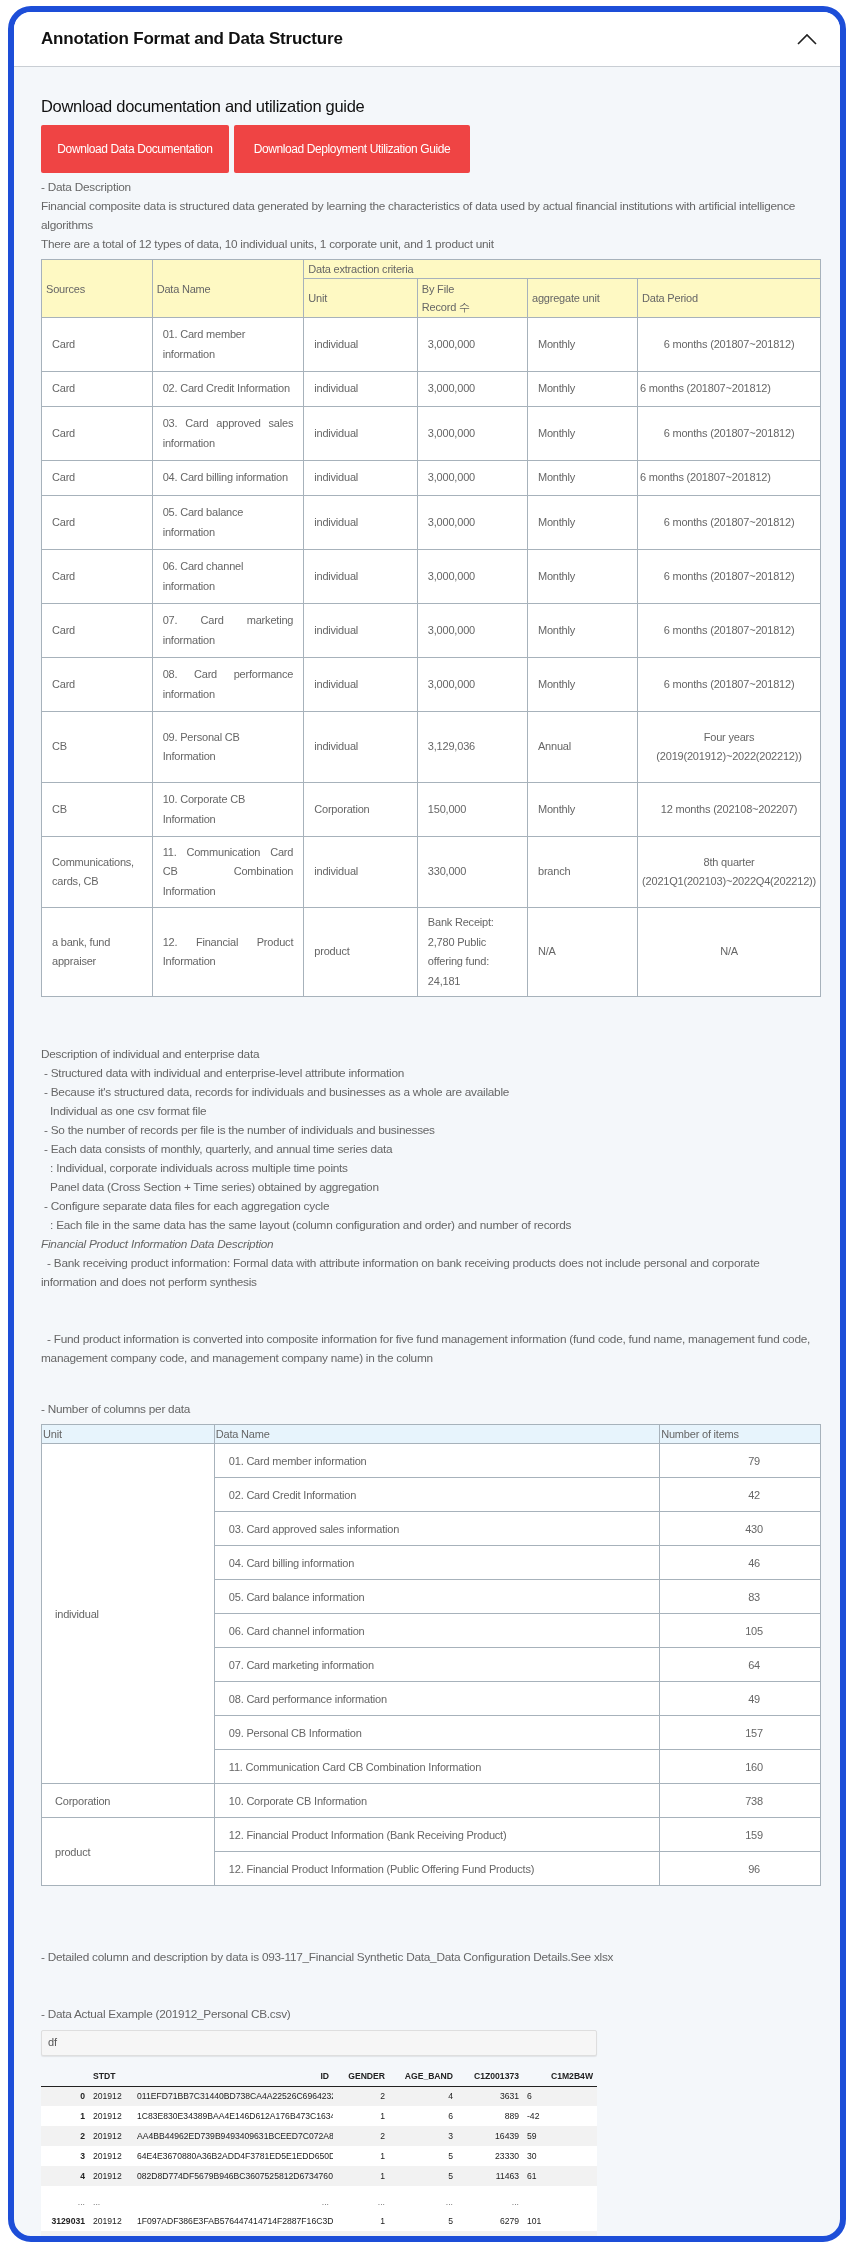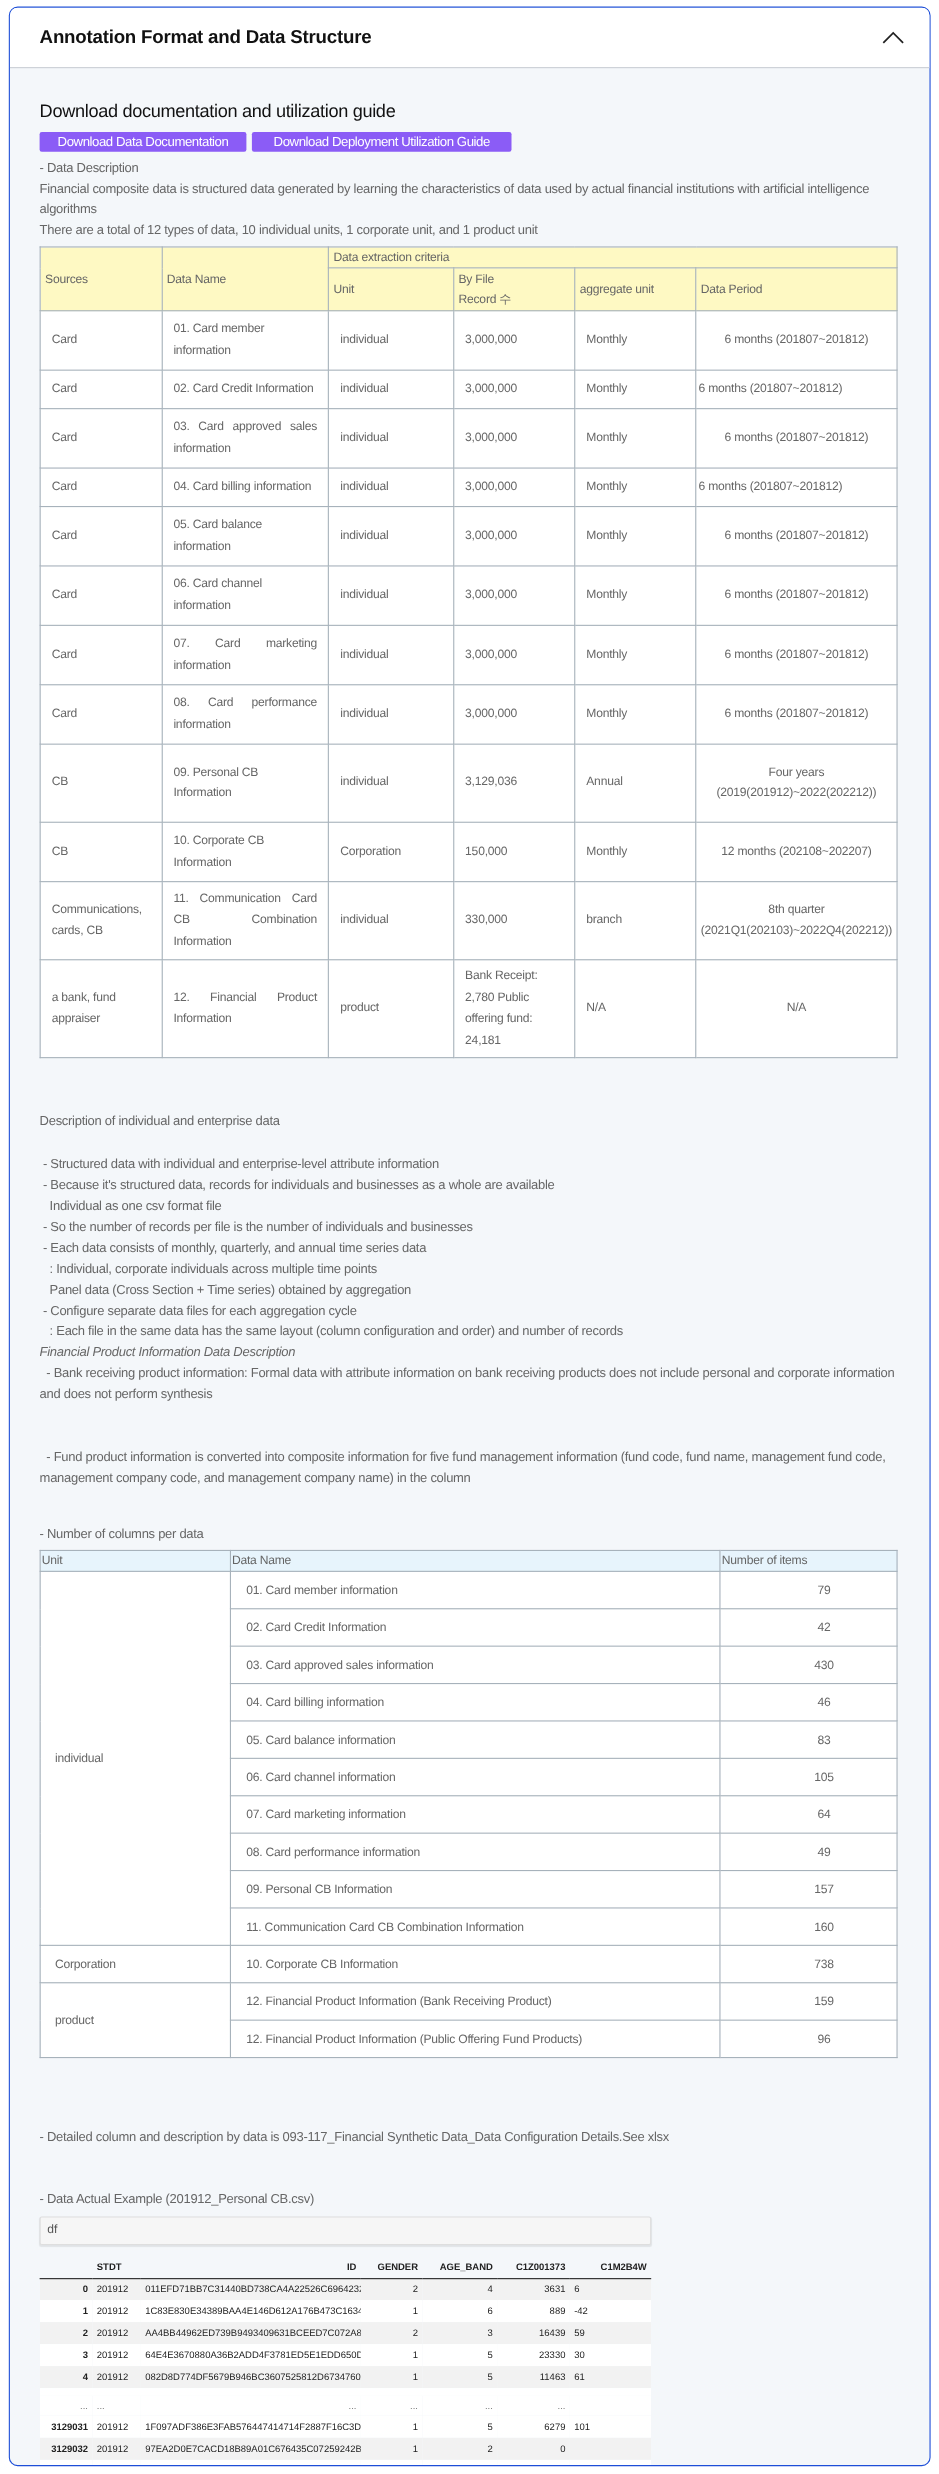--- a/index.html
+++ b/index.html
@@ -4,34 +4,34 @@
 <style>
   * { box-sizing: border-box; }
   html, body { margin: 0; padding: 0; background: #ffffff; }
   body {
     width: 854px; height: 2249px; overflow: hidden;
     font-family: "Liberation Sans", sans-serif;
     color: #555;
   }
   .panel {
     position: absolute; left: 8px; top: 6px; width: 838px; height: 2236px;
-    border: 1px solid #1d4ed8; border-radius: 8px; background: #f4f7fa; overflow: hidden;
+    border: 6px solid #1d4ed8; border-radius: 23px; background: #f4f7fa; overflow: hidden;
   }
   .panel-header {
     height: 55px; background: #ffffff; border-bottom: 1px solid #c9ced4;
     display: flex; align-items: center; justify-content: space-between; padding: 0 22px 0 27px;
   }
   .panel-title { font-size: 17px; font-weight: bold; color: #111; letter-spacing: -0.2px; }
   .chevron { width: 22px; height: 14px; display: block; cursor: pointer; }
   .content { padding: 30px 27px 0 27px; position: relative; }
   .h2 { font-size: 16.5px; color: #111; margin: 0 0 9px 0; letter-spacing: -0.3px; }
   .btn-row { display: flex; gap: 5px; margin-bottom: 5px; }
   .btn {
-    background: #8b5cf6; color: #fff; border: none; border-radius: 2px;
-    height: 18px; font-family: "Liberation Sans", sans-serif; font-size: 12px; letter-spacing: -0.4px;
+    background: #ef4444; color: #fff; border: none; border-radius: 2px;
+    height: 48px; font-family: "Liberation Sans", sans-serif; font-size: 12px; letter-spacing: -0.4px;
     padding: 0 9px; cursor: pointer;
   }
   .btn.b1 { width: 188px; }
   .btn.b2 { width: 236px; }
   .txt { font-size: 11.8px; line-height: 19px; color: #666; letter-spacing: -0.25px; margin: 0; }
   .t1 { width: 780px; border-collapse: collapse; margin-top: 5px; font-size: 11px; letter-spacing: -0.2px; }
   .t1 th, .t1 td { border: 1px solid #a7b2bb; color: #666; font-weight: normal; }
   .t1 th { background: #fef9c3; text-align: left; line-height: 18px; padding: 0 4px; }
   .t1 td { background: #fff; padding: 5px 10px; line-height: 19.5px; text-align: left; }
   .t1 td.c { text-align: center; padding: 5px 4px; }
@@ -198,21 +198,21 @@
             <td>Bank Receipt: 2,780 Public offering fund: 24,181</td>
             <td class="">N/A</td>
             <td class="c">N/A</td>
           </tr>
         </tbody>
     </table>
 
     <div style="height:48px"></div>
     <div id="enterprise-desc">
         <p class="txt" style="white-space: pre-wrap;">Description of individual and enterprise data</p>
-        <p class="txt" style="white-space: pre-wrap; margin-top: 20px;"> - Structured data with individual and enterprise-level attribute information</p>
+        <p class="txt" style="white-space: pre-wrap;"> - Structured data with individual and enterprise-level attribute information</p>
         <p class="txt" style="white-space: pre-wrap;"> - Because it's structured data, records for individuals and businesses as a whole are available</p>
         <p class="txt" style="white-space: pre-wrap;">   Individual as one csv format file</p>
         <p class="txt" style="white-space: pre-wrap;"> - So the number of records per file is the number of individuals and businesses</p>
         <p class="txt" style="white-space: pre-wrap;"> - Each data consists of monthly, quarterly, and annual time series data</p>
         <p class="txt" style="white-space: pre-wrap;">   : Individual, corporate individuals across multiple time points</p>
         <p class="txt" style="white-space: pre-wrap;">   Panel data (Cross Section + Time series) obtained by aggregation</p>
         <p class="txt" style="white-space: pre-wrap;"> - Configure separate data files for each aggregation cycle</p>
         <p class="txt" style="white-space: pre-wrap;">   : Each file in the same data has the same layout (column configuration and order) and number of records</p>
         <p class="txt" style="white-space: pre-wrap; font-style: italic;">Financial Product Information Data Description</p>
         <p class="txt" style="white-space: pre-wrap;">  - Bank receiving product information: Formal data with attribute information on bank receiving products does not include personal and corporate information and does not perform synthesis</p>

